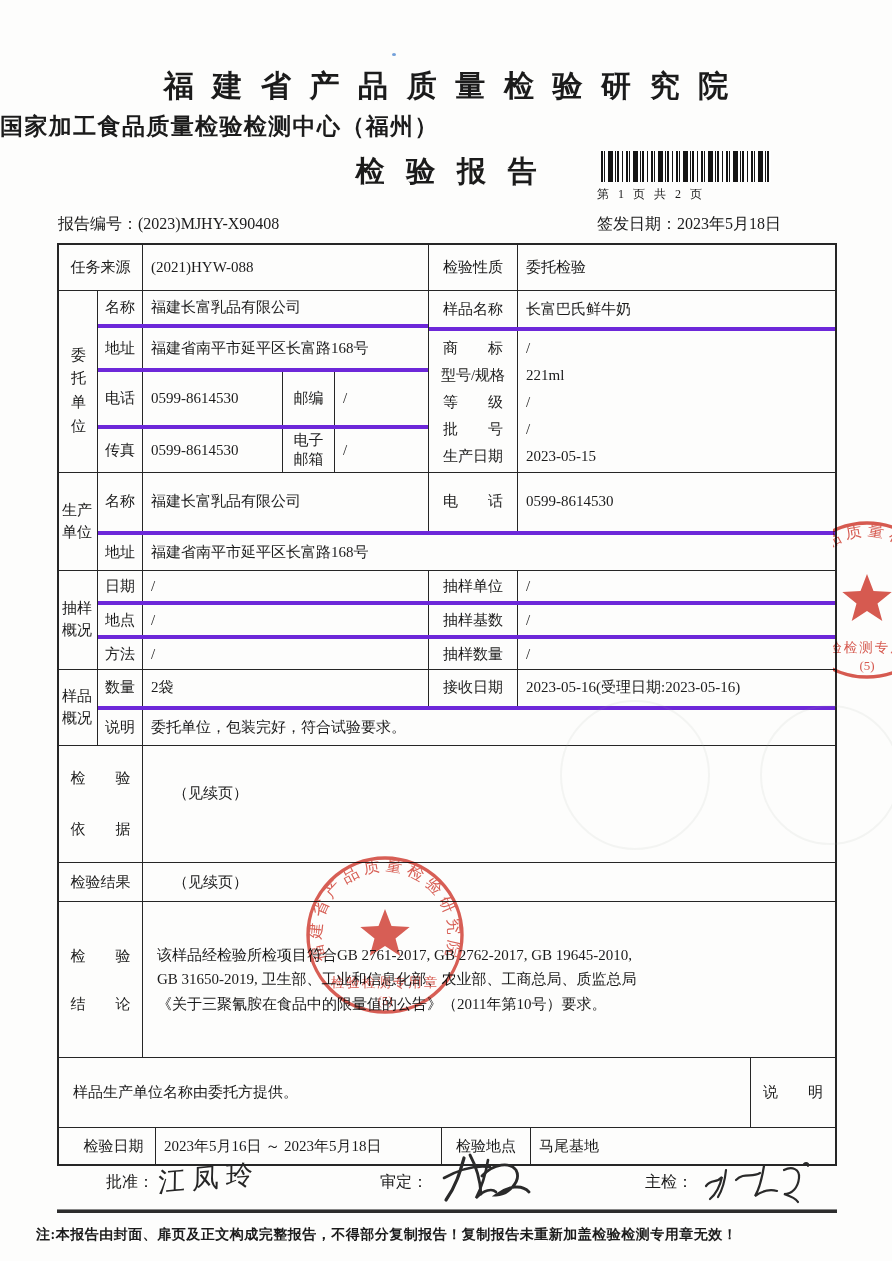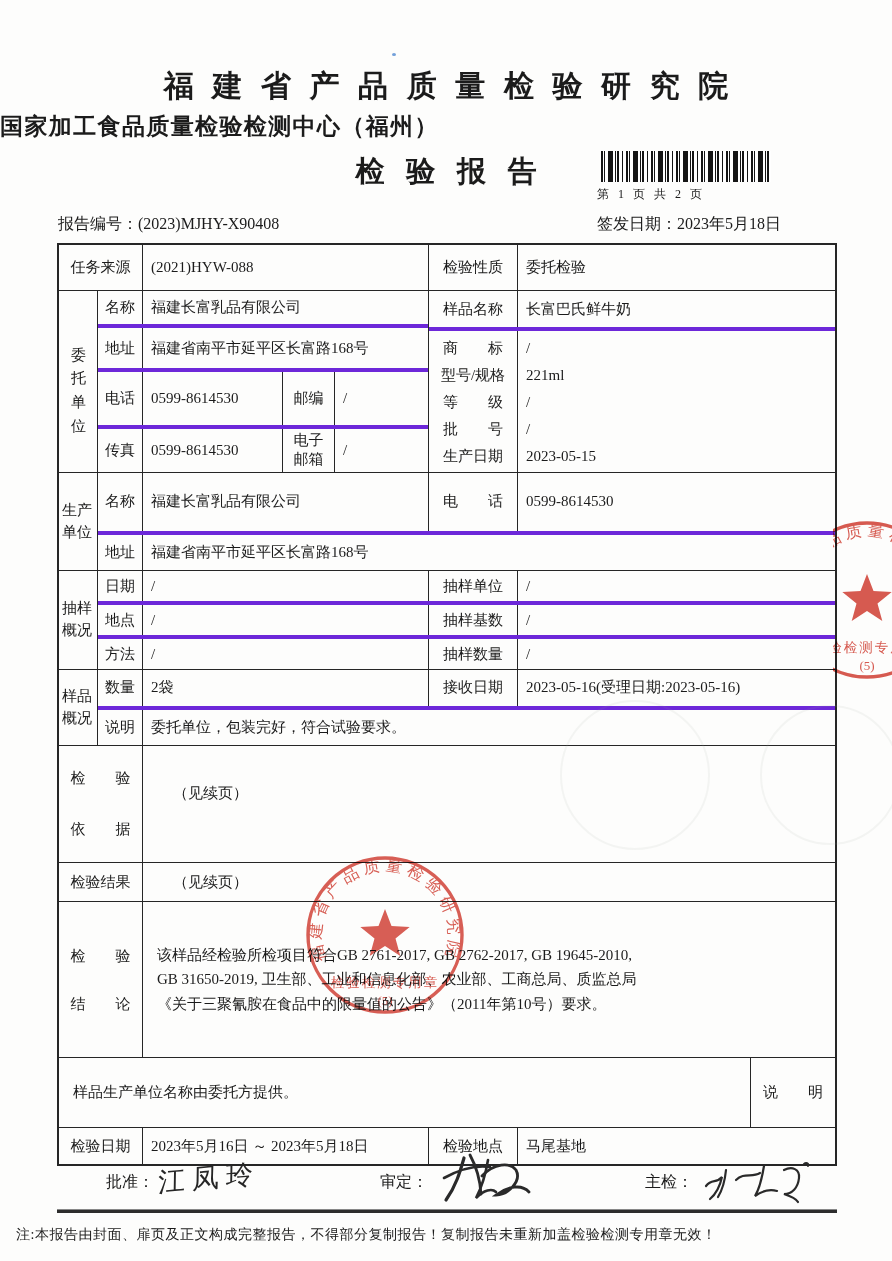--- a/index.html
+++ b/index.html
@@ -35,21 +35,21 @@
     position:absolute; top:186px; left:597px; font-size:12px; letter-spacing:3px;
   }
   .meta-left  { position:absolute; top:214px; left:58px;  font-size:16px; }
   .meta-right { position:absolute; top:214px; left:597px; font-size:16px; }
   
   .rtable {
     position:absolute; top:243px; left:57px; width:780px;
     border:2px solid #262626; font-size:15px;
   }
   .band { display:flex; border-bottom:1px solid #262626; align-items:stretch; }
-  .band:last-child { border-bottom:none; }
+  .band:last-child { border-bottom:none;margin-left:13px; }
   .c { border-right:1px solid #262626; display:flex; align-items:center; padding:2px 8px; overflow:hidden; }
   .c:last-child { border-right:none; }
   .lab { justify-content:center; padding:2px 2px; text-align:center; }
   .pre { white-space:pre-line; }
   .vlab {
     writing-mode:vertical-rl; text-orientation:upright;
     letter-spacing:24px; display:flex; align-items:center; justify-content:center;
     padding:4px 0;
   }
   .wraplab { text-align:left; line-height:1.45; padding:2px 4px; }
@@ -75,22 +75,22 @@
     position:absolute; font-size:27px; letter-spacing:7px;
     transform:rotate(-5deg) skewX(-6deg); color:#262626;
   }
   .sig-svg { position:absolute; }
   .sig-svg path { fill:none; stroke:#2a2a2a; stroke-linecap:round; }
   .bottom-rule {
     position:absolute; top:1209px; left:57px; width:780px; height:4px;
     background:#2d2d2d; border-top:1px solid #888;
   }
   .footer-note {
-    position:absolute; top:1226px; left:16px; width:845px;
-    font-size:14px; font-weight:normal; letter-spacing:0.5px;
+    position:absolute; top:1226px; left:36px; width:845px;
+    font-size:14px; font-weight:bold; letter-spacing:0.5px;
   }
   
   .stamp { position:absolute; mix-blend-mode:multiply; opacity:0.88; }
   .stamp svg text { font-family:"Liberation Serif","DejaVu Serif",serif; }
   .edge-stamp-clip {
     position:absolute; left:833px; top:505px; width:59px; height:195px;
     overflow:hidden; mix-blend-mode:multiply; opacity:0.9;
   }
   .edge-stamp-inner { position:absolute; left:-51px; top:10px; }
   .ghost {

